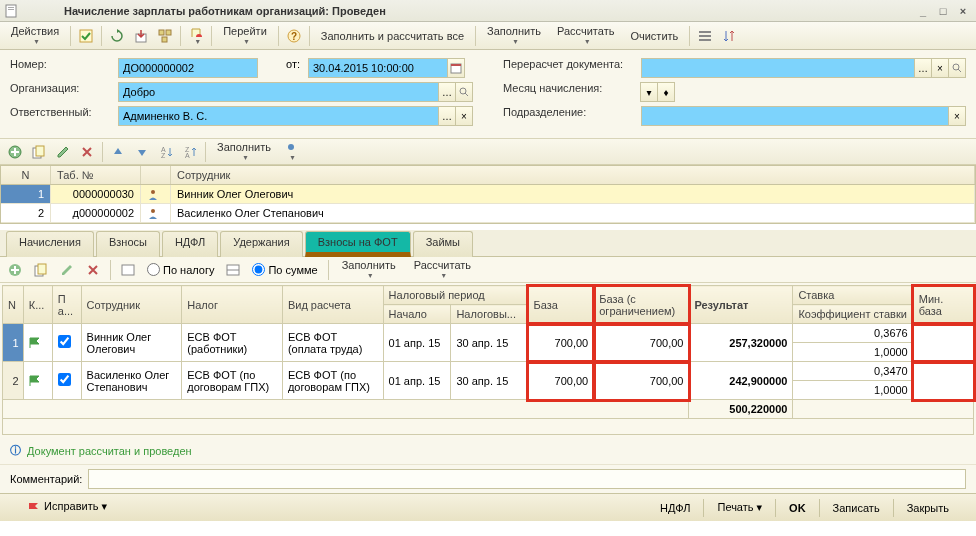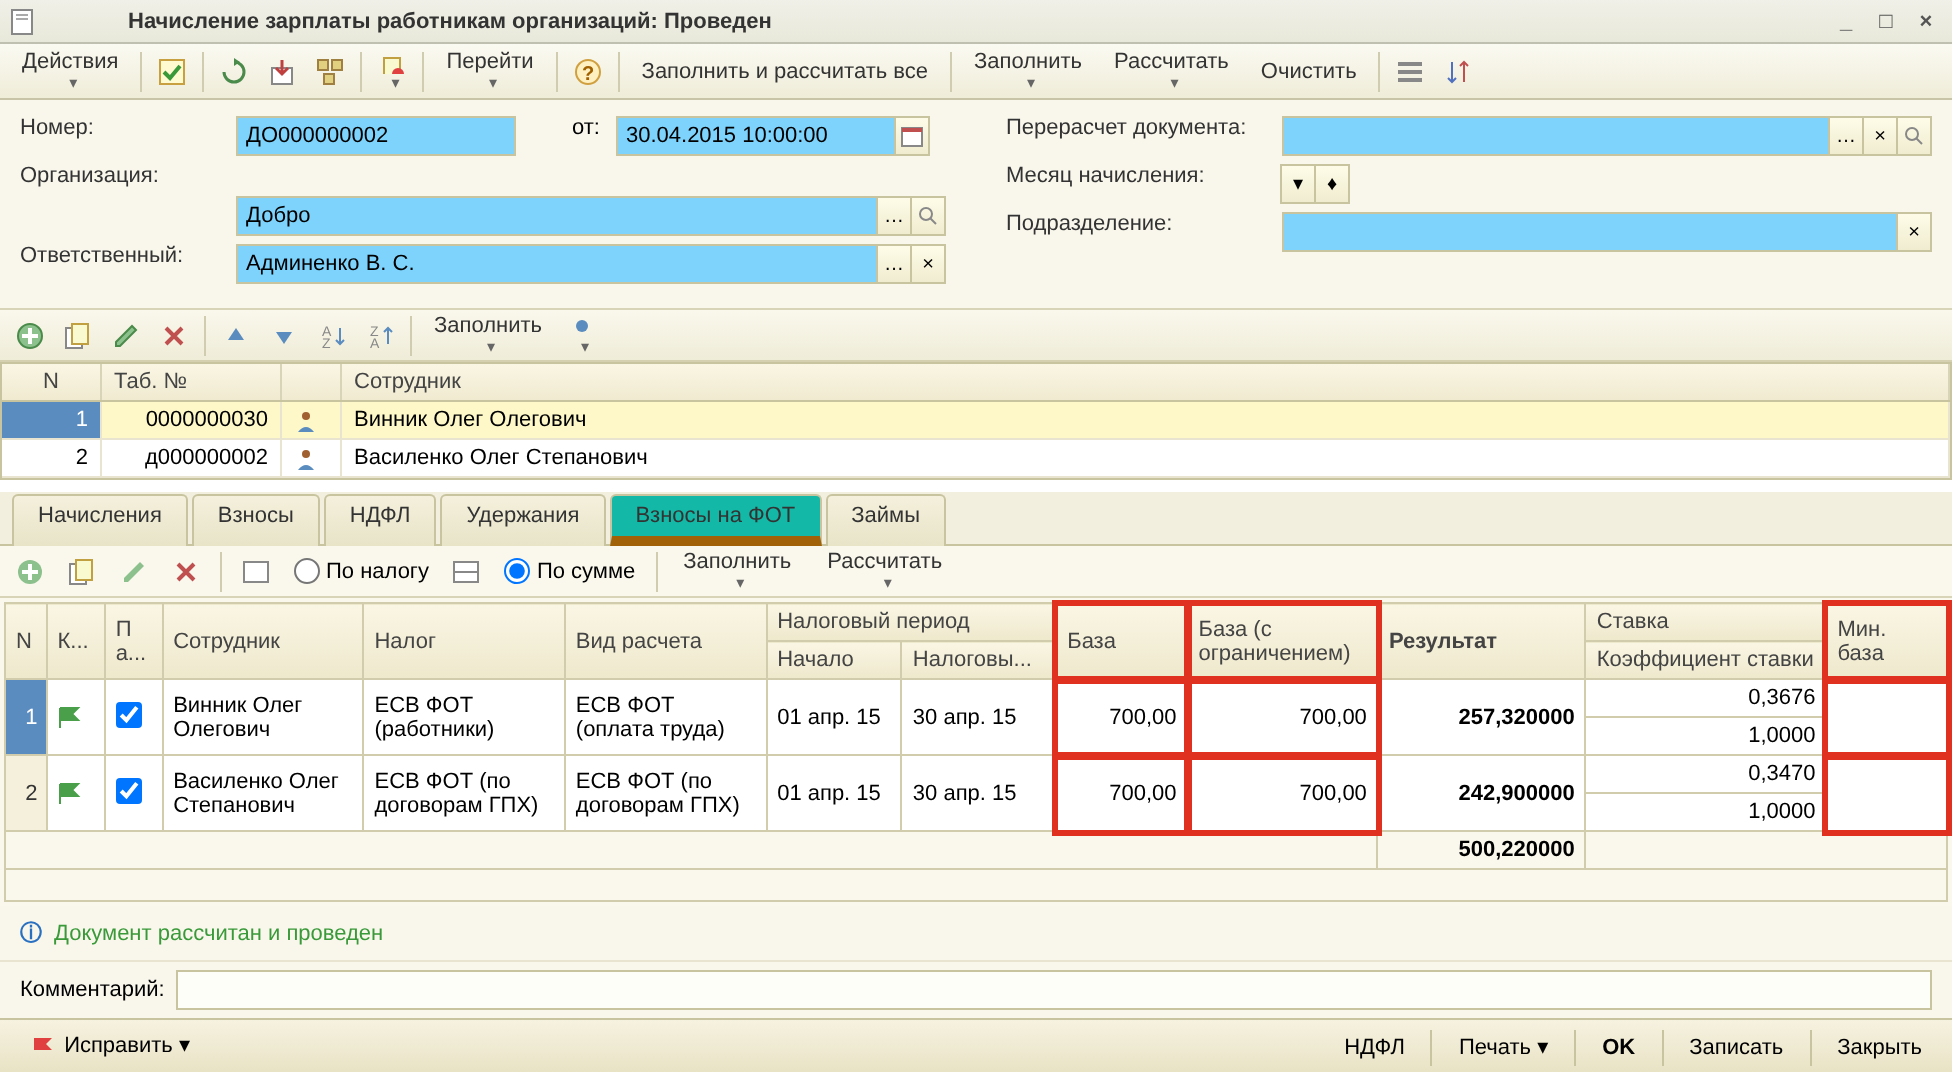--- a/index.html
+++ b/index.html
@@ -56,21 +56,21 @@
 .main-grid td.num { text-align: right; }
 .main-grid td.rowh { background: #5a8cc0; color: #fff; text-align: right; padding-right: 4px; }
 .main-grid .totalrow td { background: #faf8ec; font-weight: bold; }
 .hl-red { outline: 3px solid #e03020; outline-offset: -1px; }
 
 
 .status-line { padding: 6px 10px; background: #f9f7ec; display: flex; align-items: center; gap: 6px; }
 .status-line .info-icon { color: #2a70c0; font-weight: bold; }
 .comment-row { padding: 4px 10px; background: #f9f7ec; display: flex; align-items: center; gap: 6px; border-top: 1px solid #e8e4d0; }
 .comment-row input { flex: 1; height: 20px; border: 1px solid #c8c4a0; background: #fefef8; padding: 0 4px; }
-.footer { background: linear-gradient(#f6f2e0,#e8e2c4); border-top: 1px solid #c8c4a0; height: 28px; display: flex; align-items: center; padding: 0 6px; }
+.footer { background: linear-gradient(#f6f2e0,#e8e2c4); border-top: 1px solid #c8c4a0; height: 28px; display: flex; align-items: center; padding: 0 18px; }
 .footer .left { flex: 1; display: flex; align-items: center; gap: 4px; }
 .footer .btn { padding: 3px 8px; border: 1px solid transparent; border-radius: 2px; cursor: pointer; }
 .footer .btn.ok { font-weight: bold; }
 .footer .fsep { width: 1px; height: 18px; background: #c8c4a0; margin: 0 4px; }
 
 svg { display: block; }
 .green-ok { color: #3a9a3a; }
 </style>
 </head>
 <body>
@@ -185,21 +185,21 @@
           <span class="mini-btn">
               <svg width="12" height="12">
                 <rect x="1" y="2" width="10" height="9" fill="#fff" stroke="#888"></rect>
                 <rect x="1" y="2" width="10" height="2" fill="#c05050"></rect>
               </svg>
             </span>
         </div>
       </div>
       <div class="form-row">
         <span class="form-label">Организация:</span>
-        <div class="input-group" style="flex:1;margin-top:16px;">
+        <div class="input-group" style="flex:1;">
           <input class="form-input" style="flex: 1 1 0%;" value="Добро">
           <span class="mini-btn">…</span>
           <span class="mini-btn">
               <svg width="10" height="10">
                 <circle cx="4" cy="4" r="3" fill="none" stroke="#888"></circle>
                 <line x1="6" y1="6" x2="9" y2="9" stroke="#888"></line>
               </svg>
             </span>
         </div>
       </div>

